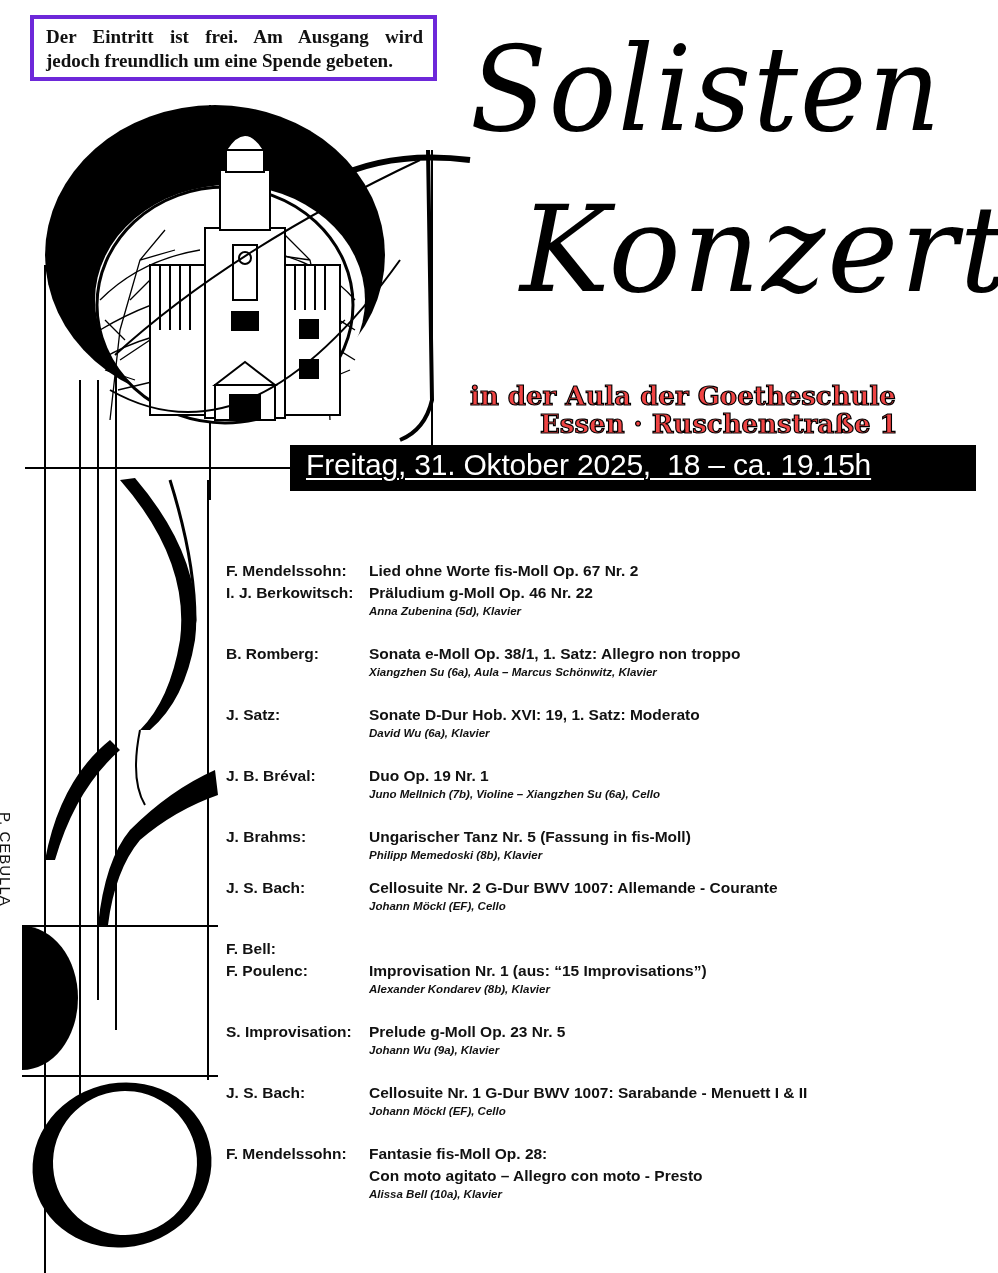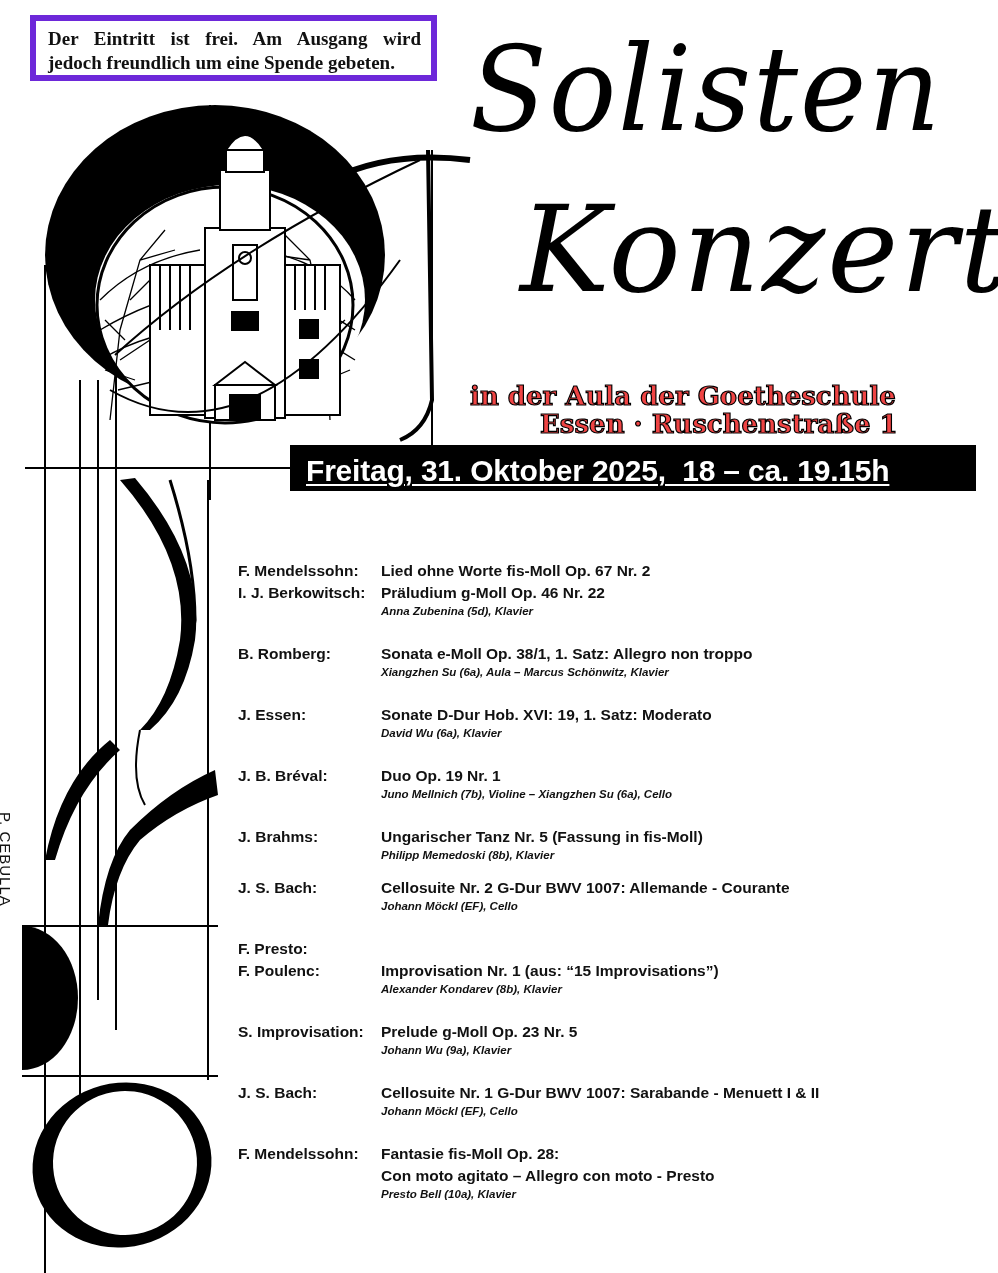--- a/index.html
+++ b/index.html
@@ -1,27 +1,27 @@
 <!DOCTYPE html>
 <html><head>
   <meta charset="utf-8">
   <style>
     html, body { margin:0; padding:0; background:#ffffff; }
     body { width:998px; height:1273px; position:relative; overflow:hidden; font-family:"Liberation Sans", sans-serif; color:#111; }
-    .notice { position:absolute; left:30px; top:15px; width:407px; height:66px; border:6px solid #6d28d9; box-sizing:border-box; padding:6px 10px 0 12px; font-family:"Liberation Serif", serif; font-weight:bold; font-size:19px; line-height:24px; text-align:justify; text-align-last:left; }
+    .notice { position:absolute; left:30px; top:15px; width:407px; height:66px; border:4px solid #6d28d9; box-sizing:border-box; padding:6px 10px 0 12px; font-family:"Liberation Serif", serif; font-weight:bold; font-size:19px; line-height:24px; text-align:justify; text-align-last:left; }
     .notice .l1 { display:block; text-align:justify; text-align-last:justify; }
     .art { position:absolute; left:0; top:0; width:998px; height:1273px; pointer-events:none; }
     .title-solisten { position:absolute; left:470px; top:30px; font-family:"DejaVu Serif", serif; font-style:italic; font-size:118px; line-height:1; letter-spacing:2px; color:#000; transform:scaleX(0.95); transform-origin:left top; }
     .title-konzert { position:absolute; left:520px; top:190px; font-family:"DejaVu Serif", serif; font-style:italic; font-size:120px; line-height:1; letter-spacing:2px; color:#000; }
     .venue { position:absolute; left:470px; top:382px; font-family:"DejaVu Serif", serif; font-weight:bold; font-size:26px; line-height:28px; color:#ef4444; -webkit-text-stroke:1.2px #000; letter-spacing:0px; }
     .venue .v2 { display:block; padding-left:70px; }
     .date-bar { position:absolute; left:290px; top:445px; width:686px; height:46px; background:#000; color:#fff; }
-    .date-bar span { position:absolute; left:16px; top:9px; font-family:"Liberation Sans", sans-serif; font-weight:bold; font-size:30px; letter-spacing:-0.2px; text-decoration:underline; text-decoration-thickness:2px; text-underline-offset:3px; white-space:pre; }
+    .date-bar span { position:absolute; left:16px; top:3px; font-family:"Liberation Sans", sans-serif; font-weight:normal; font-size:30px; letter-spacing:-0.2px; text-decoration:underline; text-decoration-thickness:2px; text-underline-offset:3px; white-space:pre; }
     .program { position:absolute; left:226px; top:560px; width:760px; }
-    .item { margin:12px; }
+    .item { margin:0; }
     .row { display:flex; font-size:15.5px; font-weight:bold; line-height:22px; }
     .composer { width:143px; flex:none; white-space:nowrap; }
     .work { flex:1; white-space:nowrap; }
     .performer { padding-left:143px; font-size:11.5px; font-weight:bold; font-style:italic; line-height:15px; }
     .sig { position:absolute; left:14px; top:812px; font-family:"Liberation Sans", sans-serif; font-size:15px; letter-spacing:1px; transform:rotate(90deg); transform-origin:left top; white-space:nowrap; }
   </style>
 </head>
 <body>
 
 <svg class="art" viewBox="0 0 998 1273" xmlns="http://www.w3.org/2000/svg">
@@ -128,21 +128,21 @@
     </div>
     <div class="item" style="margin-top: 24px;">
       <div class="row">
         <span class="composer">B. Romberg:</span>
         <span class="work">Sonata e-Moll Op. 38/1, 1. Satz: Allegro non troppo</span>
       </div>
       <div class="performer">Xiangzhen Su (6a), Aula – Marcus Schönwitz, Klavier</div>
     </div>
     <div class="item" style="margin-top: 24px;">
       <div class="row">
-        <span class="composer">J. Essen:</span>
+        <span class="composer">J. Satz:</span>
         <span class="work">Sonate D-Dur Hob. XVI: 19, 1. Satz: Moderato</span>
       </div>
       <div class="performer">David Wu (6a), Klavier</div>
     </div>
     <div class="item" style="margin-top: 24px;">
       <div class="row">
         <span class="composer">J. B. Bréval:</span>
         <span class="work">Duo Op. 19 Nr. 1</span>
       </div>
       <div class="performer">Juno Mellnich (7b), Violine – Xiangzhen Su (6a), Cello</div>
@@ -156,21 +156,21 @@
     </div>
     <div class="item" style="margin-top: 14px;">
       <div class="row">
         <span class="composer">J. S. Bach:</span>
         <span class="work">Cellosuite Nr. 2 G-Dur BWV 1007: Allemande - Courante</span>
       </div>
       <div class="performer">Johann Möckl (EF), Cello</div>
     </div>
     <div class="item" style="margin-top: 24px;">
       <div class="row">
-        <span class="composer">F. Presto:</span>
+        <span class="composer">F. Bell:</span>
       </div>
       <div class="row">
         <span class="composer">F. Poulenc:</span>
         <span class="work">Improvisation Nr. 1 (aus: “15 Improvisations”)</span>
       </div>
       <div class="performer">Alexander Kondarev (8b), Klavier</div>
     </div>
     <div class="item" style="margin-top: 24px;">
       <div class="row">
         <span class="composer">S. Improvisation:</span>
@@ -187,15 +187,15 @@
     </div>
     <div class="item" style="margin-top: 24px;">
       <div class="row">
         <span class="composer">F. Mendelssohn:</span>
         <span class="work">Fantasie fis-Moll Op. 28:</span>
       </div>
       <div class="row">
         <span class="composer"></span>
         <span class="work">Con moto agitato – Allegro con moto - Presto</span>
       </div>
-      <div class="performer">Presto Bell (10a), Klavier</div>
+      <div class="performer">Alissa Bell (10a), Klavier</div>
     </div>
   </div>
 
 </body></html>

